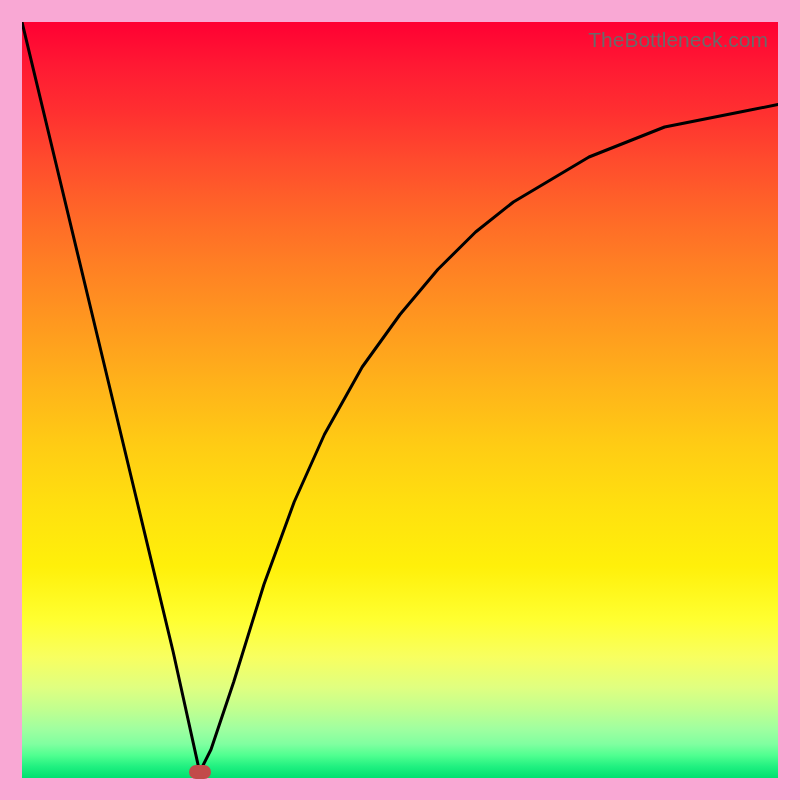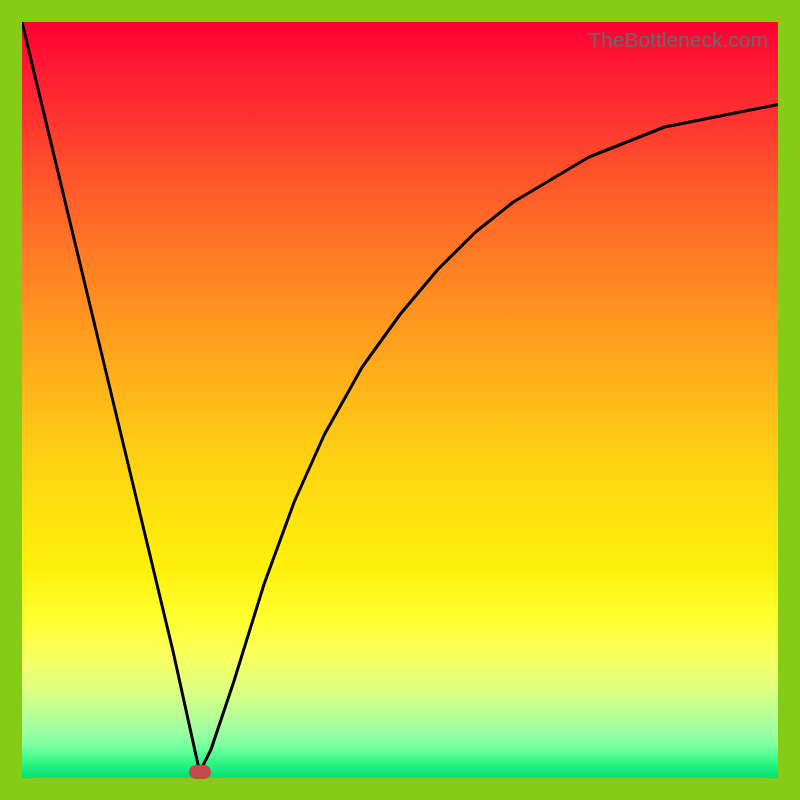--- a/index.html
+++ b/index.html
@@ -7,21 +7,21 @@
     padding: 0;
     width: 800px;
     height: 800px;
     overflow: hidden;
     font-family: Arial, Helvetica, sans-serif;
   }
   .chart-container {
     position: relative;
     width: 800px;
     height: 800px;
-    background: #84cc16;
+    background: #f9a8d4;
   }
   .plot-area {
     position: absolute;
     left: 22px;
     top: 22px;
     width: 756px;
     height: 756px;
     background: linear-gradient(to bottom,
       #ff0033 0%,
       #ff1a33 6%,

